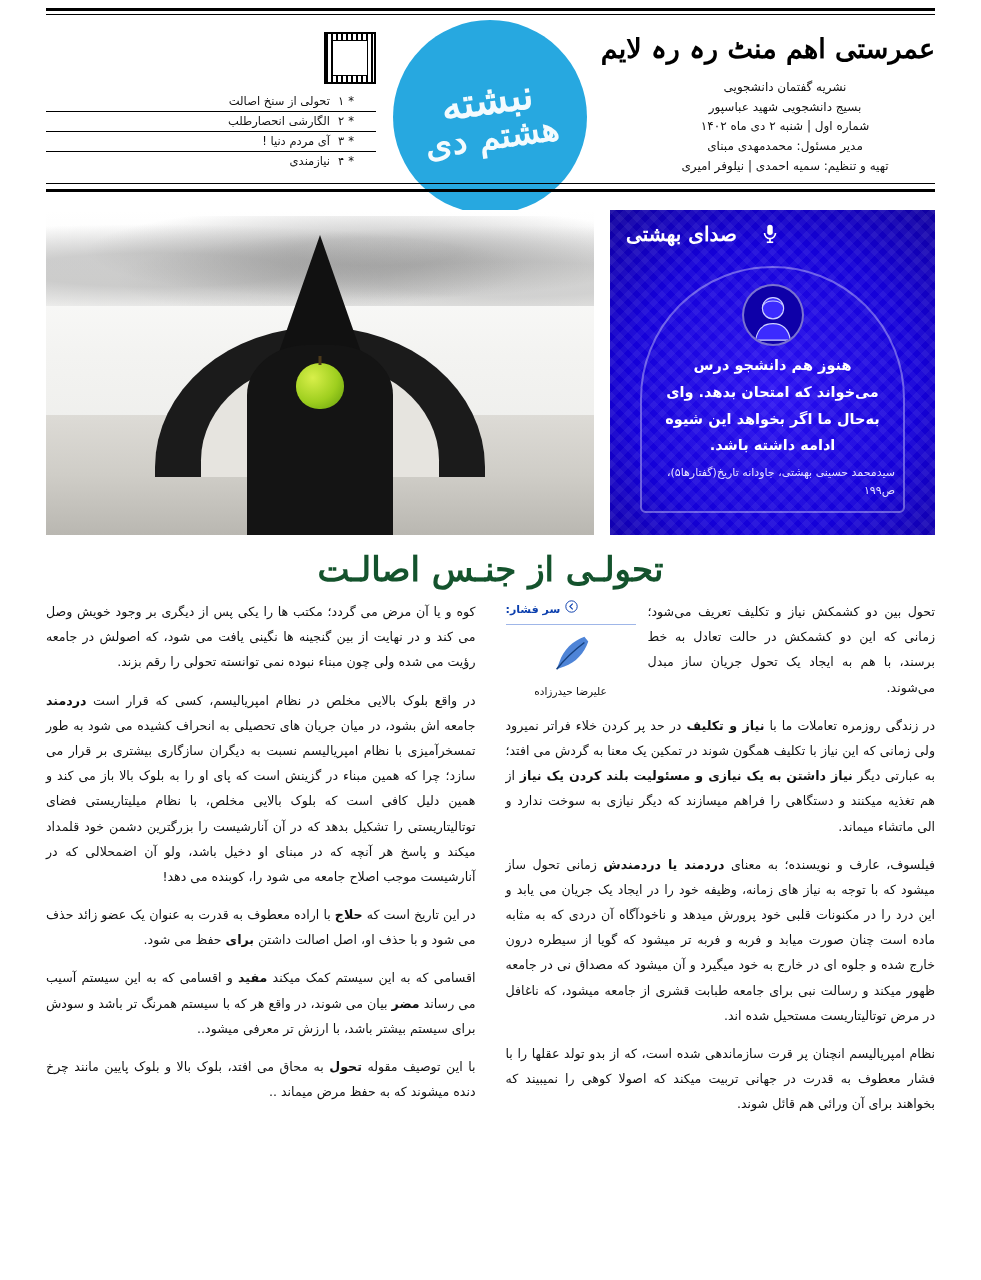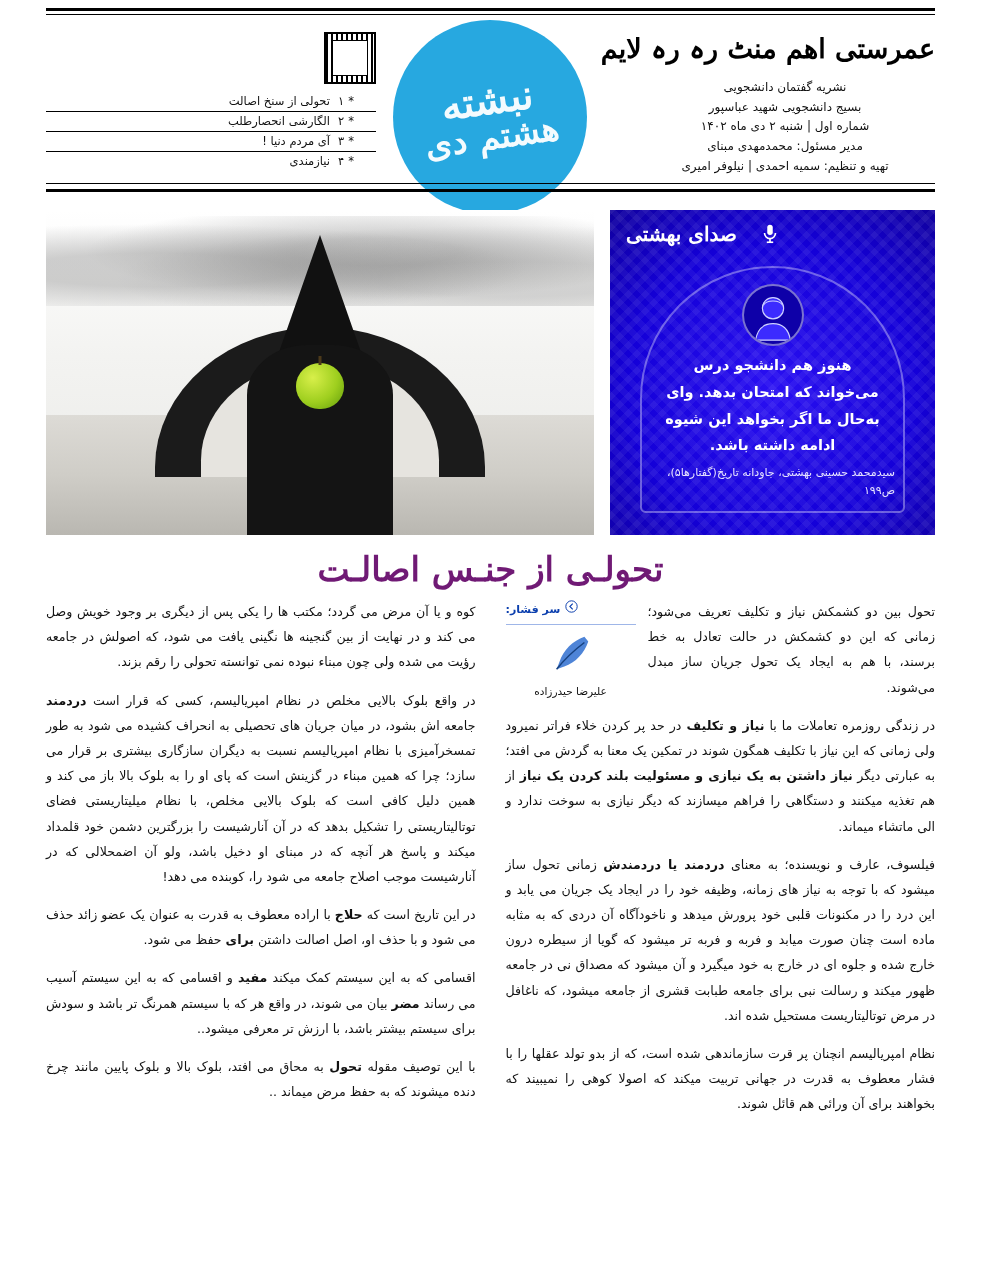--- a/index.html
+++ b/index.html
@@ -338,21 +338,21 @@
   
   .headline-wrap {
     padding: 14px 46px 6px 46px;
     text-align: center;
   }
   .headline {
     font-family: "DejaVu Serif","Liberation Serif",serif;
     font-size: 34px;
     font-weight: bold;
     letter-spacing: 2px;
-    color: #701a75;
+    color: #14532d;
   }
 
   
   .body-wrap {
     padding: 4px 46px 0 46px;
     display: flex;
     flex-direction: row;
     gap: 30px;
     box-sizing: border-box;
   }

